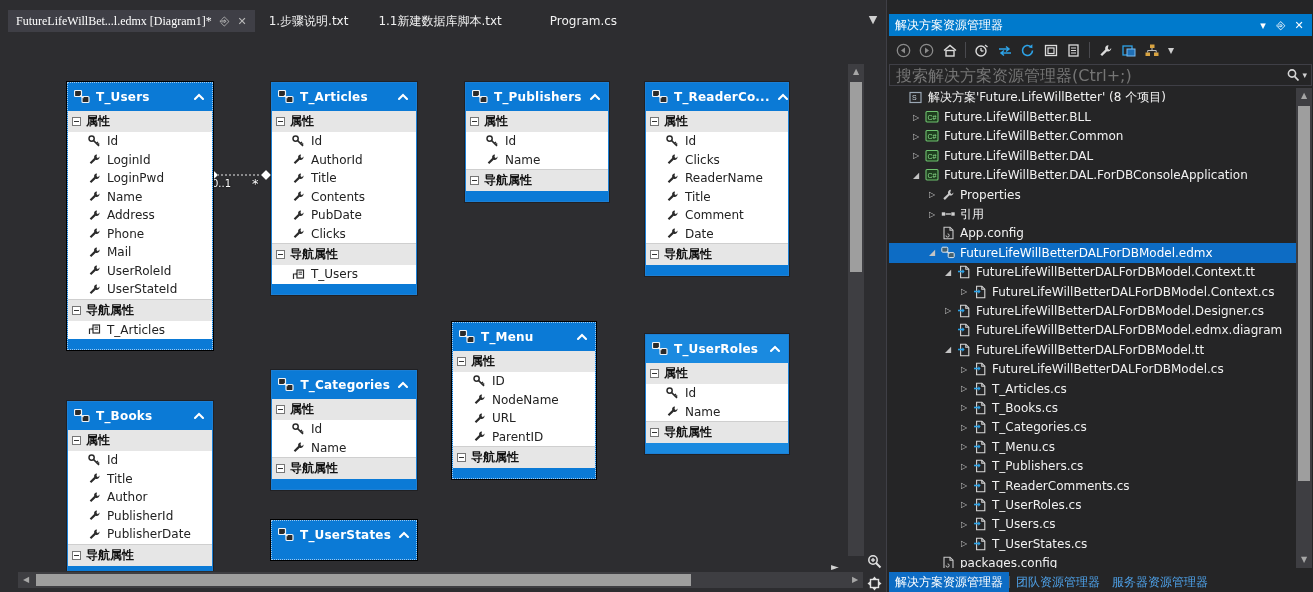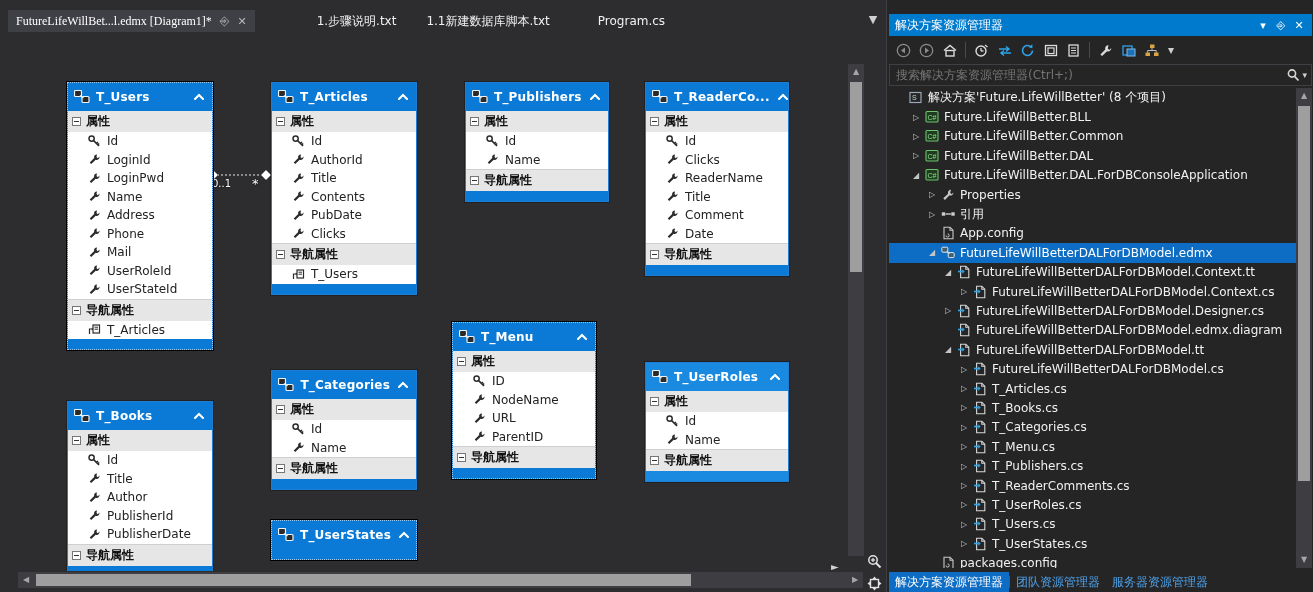--- a/index.html
+++ b/index.html
@@ -92,21 +92,21 @@
                    color:#fff; font-size:11px; }
   #se-toolbar{ position:absolute; left:2px; top:38px; width:423px; height:24px;
                display:flex; align-items:center; gap:2px; padding-left:4px; }
   .tbi{ width:21px; height:20px; display:flex; align-items:center; justify-content:center;
         color:#cfcfcf; }
   .tbsep{ width:1px; height:16px; background:#4a4a4f; margin:0 3px; }
   #se-search{ position:absolute; left:2px; top:64px; width:423px; height:22px;
               background:#252526; border:1px solid #3f3f46; display:flex; align-items:center;
               padding:0 4px 0 6px; }
   #se-search input{ flex:1; background:transparent; border:none; outline:none;
-                    color:#ffffff; font-size:12px; font-family:inherit; }
+                    color:#ffffff; font-size:16px; font-family:inherit; }
   #se-search .si{ color:#d0d0d0; display:flex; align-items:center; gap:2px; }
 
   #se-tree{ position:absolute; left:2px; top:88px; width:408px; height:480px;
             overflow:hidden; }
   .trow{ height:19.4px; display:flex; align-items:center; white-space:nowrap;
          font-size:12px; color:#f1f1f1; padding-right:4px; }
   .trow.sel{ background:#0d6cc4; color:#ffffff; }
   .tw{ width:14px; height:16px; flex:0 0 auto; display:flex; align-items:center; justify-content:center;
        color:#c4c4c4; font-size:8px; }
   .ticon{ width:18px; height:16px; flex:0 0 auto; display:flex; align-items:center; justify-content:center; }
@@ -142,21 +142,21 @@
       <div class="sliver-box" style="left:1240px;width:60px;"></div>
     </div>
 
     <div id="tabstrip">
       <div id="tabstrip-inner">
         <div class="tab active">
           <span class="ttl">FutureLifeWillBet...l.edmx [Diagram1]*</span>
           <span class="tabicon pin">⎆</span>
           <span class="tabicon">✕</span>
         </div>
-        <div class="tab inactive" style="padding:0 18px 0 14px;margin-left:48px;">
+        <div class="tab inactive" style="padding:0 18px 0 14px;">
           <span class="ttl">1.步骤说明.txt</span>
         </div>
         <div class="tab inactive" style="padding:0 18px 0 12px;">
           <span class="ttl">1.1新建数据库脚本.txt</span>
         </div>
         <div class="tab inactive" style="padding:0 18px 0 30px;">
           <span class="ttl">Program.cs</span>
         </div>
       </div>
       <div id="tab-overflow">▼</div>
@@ -529,21 +529,21 @@
                     </svg></span>
                   <span class="pname">ParentID</span>
                 </div>
                 <div class="sec-head">
                   <span class="pm"></span>
                   <span>导航属性</span>
                 </div>
               </div>
               <div class="ent-foot"></div>
             </div>
-            <div class="entity light" style="left: 636px; top: 302px; width: 144px; margin-top: 28px;">
+            <div class="entity light" style="left: 636px; top: 302px; width: 144px;">
               <div class="ent-head">
                 <span class="ico ico-ent"><svg width="16" height="14" viewBox="0 0 16 14">
                     <rect x="0.5" y="0.5" width="7" height="6" rx="1" fill="#2a2a2a" stroke="#eef3f8" stroke-width="1.2"></rect>
                     <rect x="8" y="6.5" width="7" height="6" rx="1" fill="#2a2a2a" stroke="#eef3f8" stroke-width="1.2"></rect>
                     <line x1="6" y1="5.5" x2="9.5" y2="8" stroke="#eef3f8" stroke-width="1.4"></line>
                   </svg></span>
                 <span class="name">T_UserRoles</span>
                 <span class="ico ico-chev"><svg width="14" height="14" viewBox="0 0 14 14">
                     <polyline points="3,9 7,5 11,9" fill="none" stroke="#ffffff" stroke-width="2.1" stroke-linecap="round"></polyline>
                     <polyline points="3,6 7,2.5 11,6" fill="none" stroke="#0b7ad6" stroke-width="0.6"></polyline>

